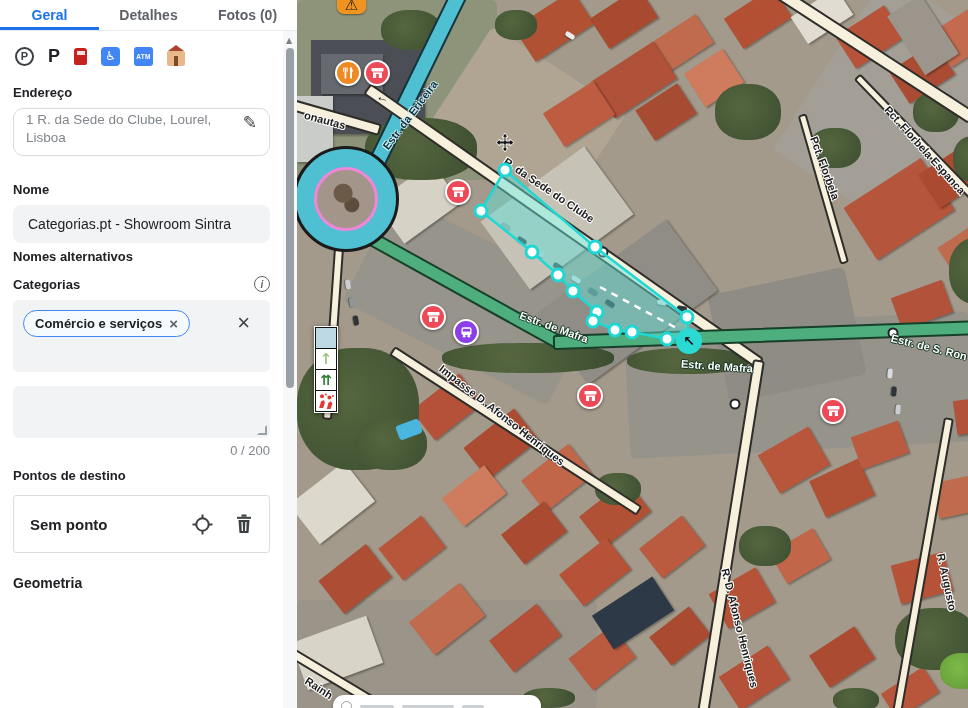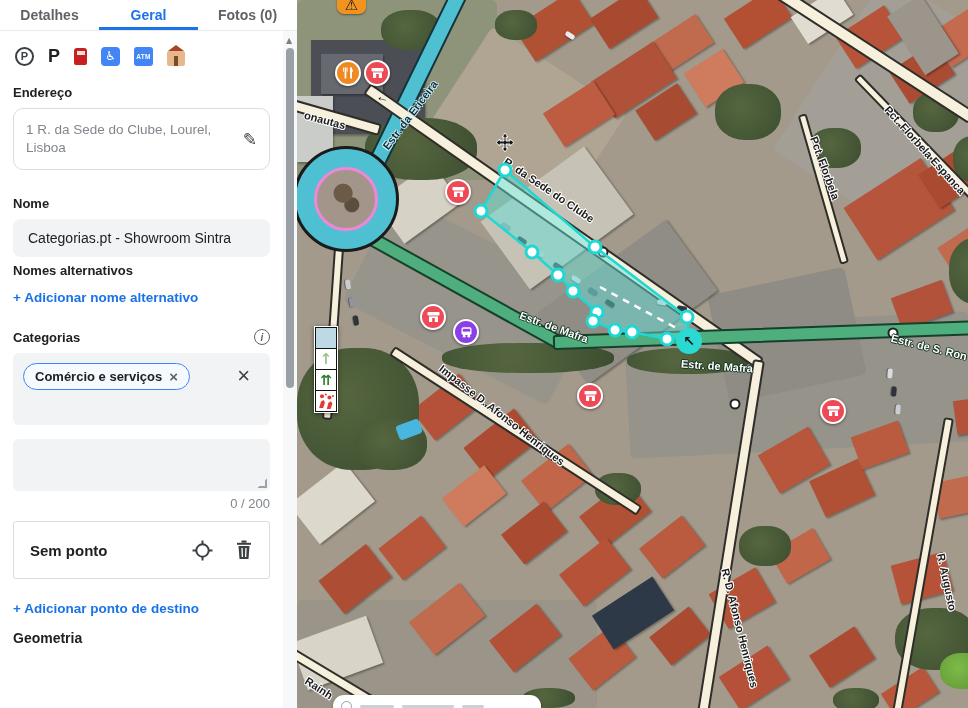--- a/index.html
+++ b/index.html
@@ -23,22 +23,22 @@
     display:flex;align-items:center;justify-content:center;}
   .ic-atm{width:19px;height:19px;background:#4285f4;border-radius:3px;color:#fff;font-size:6.5px;
     font-weight:bold;display:flex;align-items:center;justify-content:center;letter-spacing:.3px;}
   .ic-church{width:18px;height:15px;background:#e8b88a;position:relative;border-radius:2px;margin-top:4px;}
   .ic-church:before{content:"";position:absolute;left:1px;right:1px;top:-6px;border-left:8px solid transparent;
     border-right:8px solid transparent;border-bottom:6px solid #a8442e;}
   .ic-church:after{content:"";position:absolute;left:7px;top:5px;width:4px;height:10px;background:#7c4a2d;}
   .f-label{font-size:13px;font-weight:bold;color:#202124;margin-bottom:8px;}
   .label-row{display:flex;align-items:center;justify-content:space-between;margin-bottom:8px;}
   .label-row .f-label{margin-bottom:0;}
-  .input-outline{border:1.5px solid #dadce0;border-radius:10px;min-height:48px;display:flex;align-items:center;
-    padding:12px 12px;color:#80868b;font-size:13.5px;line-height:1.35;margin-bottom:26px;justify-content:space-between;box-sizing:border-box;}
+  .input-outline{border:1.5px solid #dadce0;border-radius:10px;min-height:48px;display:flex;align-items:flex-start;
+    padding:2px 12px;color:#80868b;font-size:13.5px;line-height:1.35;margin-bottom:26px;justify-content:space-between;box-sizing:border-box;}
   .pencil{font-size:17px;color:#3c4043;margin-left:8px;}
   .input-filled{background:#f1f3f4;border-radius:8px;height:38px;display:flex;align-items:center;
     padding:0 15px;font-size:14px;color:#202124;margin-bottom:6px;}
   .counter{text-align:right;color:#80868b;font-size:13px;margin-bottom:20px;}
   .link{color:#1a73e8;font-weight:bold;font-size:13.5px;margin-bottom:24px;cursor:pointer;}
   .info-i{width:16px;height:16px;border:1.5px solid #5f6368;border-radius:50%;color:#5f6368;font-size:10px;
     font-weight:bold;display:flex;align-items:center;justify-content:center;box-sizing:border-box;font-style:italic;}
   .cat-box{background:#f1f3f4;border-radius:6px;height:72px;padding:10px 10px;display:flex;
     align-items:flex-start;margin-bottom:14px;box-sizing:border-box;}
   .chip{display:inline-flex;align-items:center;gap:7px;border:1.5px solid #4285f4;background:#f5faff;
@@ -94,22 +94,22 @@
   .attr-circ{width:11px;height:11px;border:1.5px solid #9aa0a6;border-radius:50%;box-sizing:border-box;}
   .attr-bar{height:3px;background:#cdd0d3;border-radius:2px;}
 </style>
 </head>
 <body>
 
 <div id="app">
 
   <aside>
     <nav class="tabs">
+      <div class="tab active">Geral</div>
       <div class="tab">Detalhes</div>
-      <div class="tab active">Geral</div>
       <div class="tab">Fotos (0)</div>
     </nav>
 
     <div class="panel-scroll">
 
       <div class="attr-icons">
         <span class="ic-pcircle">P</span>
         <span class="ic-p">P</span>
         <span class="ic-fuel"></span>
         <span class="ic-access uni">♿</span>
@@ -122,57 +122,56 @@
         <span>1 R. da Sede do Clube, Lourel, Lisboa</span>
         <span class="pencil uni">✎</span>
       </div>
 
       <div class="f-label">Nome</div>
       <div class="input-filled">
         <span>Categorias.pt - Showroom Sintra</span>
       </div>
 
       <div class="f-label" style="margin-bottom:12px;">Nomes alternativos</div>
-      <div class="link">+ Adicionar nome alternativo</div>
 
       <div class="label-row">
         <span class="f-label">Categorias</span>
         <span class="info-i">i</span>
       </div>
       <div class="cat-box">
         <span class="chip">
           <span>Comércio e serviços</span>
           <span class="chip-x">×</span>
         </span>
         <span class="clear-x">×</span>
       </div>
 
       <div class="desc-box"></div>
       <div class="counter" style="margin-bottom:10px;">0 / 200</div>
 
+      <div class="f-label" style="margin-bottom:12px;">Pontos de destino</div>
       <div class="dest-card">
         <span class="dest-name">Sem ponto</span>
         <span class="dest-icons">
           <svg width="21" height="21" viewBox="0 0 21 21">
             <circle cx="10.5" cy="10.5" r="6.2" fill="none" stroke="#3c4043" stroke-width="2"></circle>
             <line x1="10.5" y1="0.5" x2="10.5" y2="4" stroke="#3c4043" stroke-width="2"></line>
             <line x1="10.5" y1="17" x2="10.5" y2="20.5" stroke="#3c4043" stroke-width="2"></line>
             <line x1="0.5" y1="10.5" x2="4" y2="10.5" stroke="#3c4043" stroke-width="2"></line>
             <line x1="17" y1="10.5" x2="20.5" y2="10.5" stroke="#3c4043" stroke-width="2"></line>
           </svg>
           <svg width="18" height="20" viewBox="0 0 18 20">
             <rect x="6.5" y="0.5" width="5" height="2.2" fill="#3c4043"></rect>
             <rect x="2" y="2.8" width="14" height="2" fill="#3c4043"></rect>
             <path d="M3.5 6 h11 l-1 13 h-9 z" fill="#3c4043"></path>
             <line x1="7" y1="8" x2="7.4" y2="17" stroke="#fff" stroke-width="1.3"></line>
             <line x1="11" y1="8" x2="10.6" y2="17" stroke="#fff" stroke-width="1.3"></line>
           </svg>
         </span>
       </div>
-      <div class="link" style="margin-bottom:14px;">+ Adicionar ponto de destino</div>
 
       <div class="geometry-label">Geometria</div>
     </div>
 
     <div class="scrollbar">
       <span class="sb-arrow uni">▲</span>
       <span class="sb-thumb"></span>
     </div>
   </aside>
 

